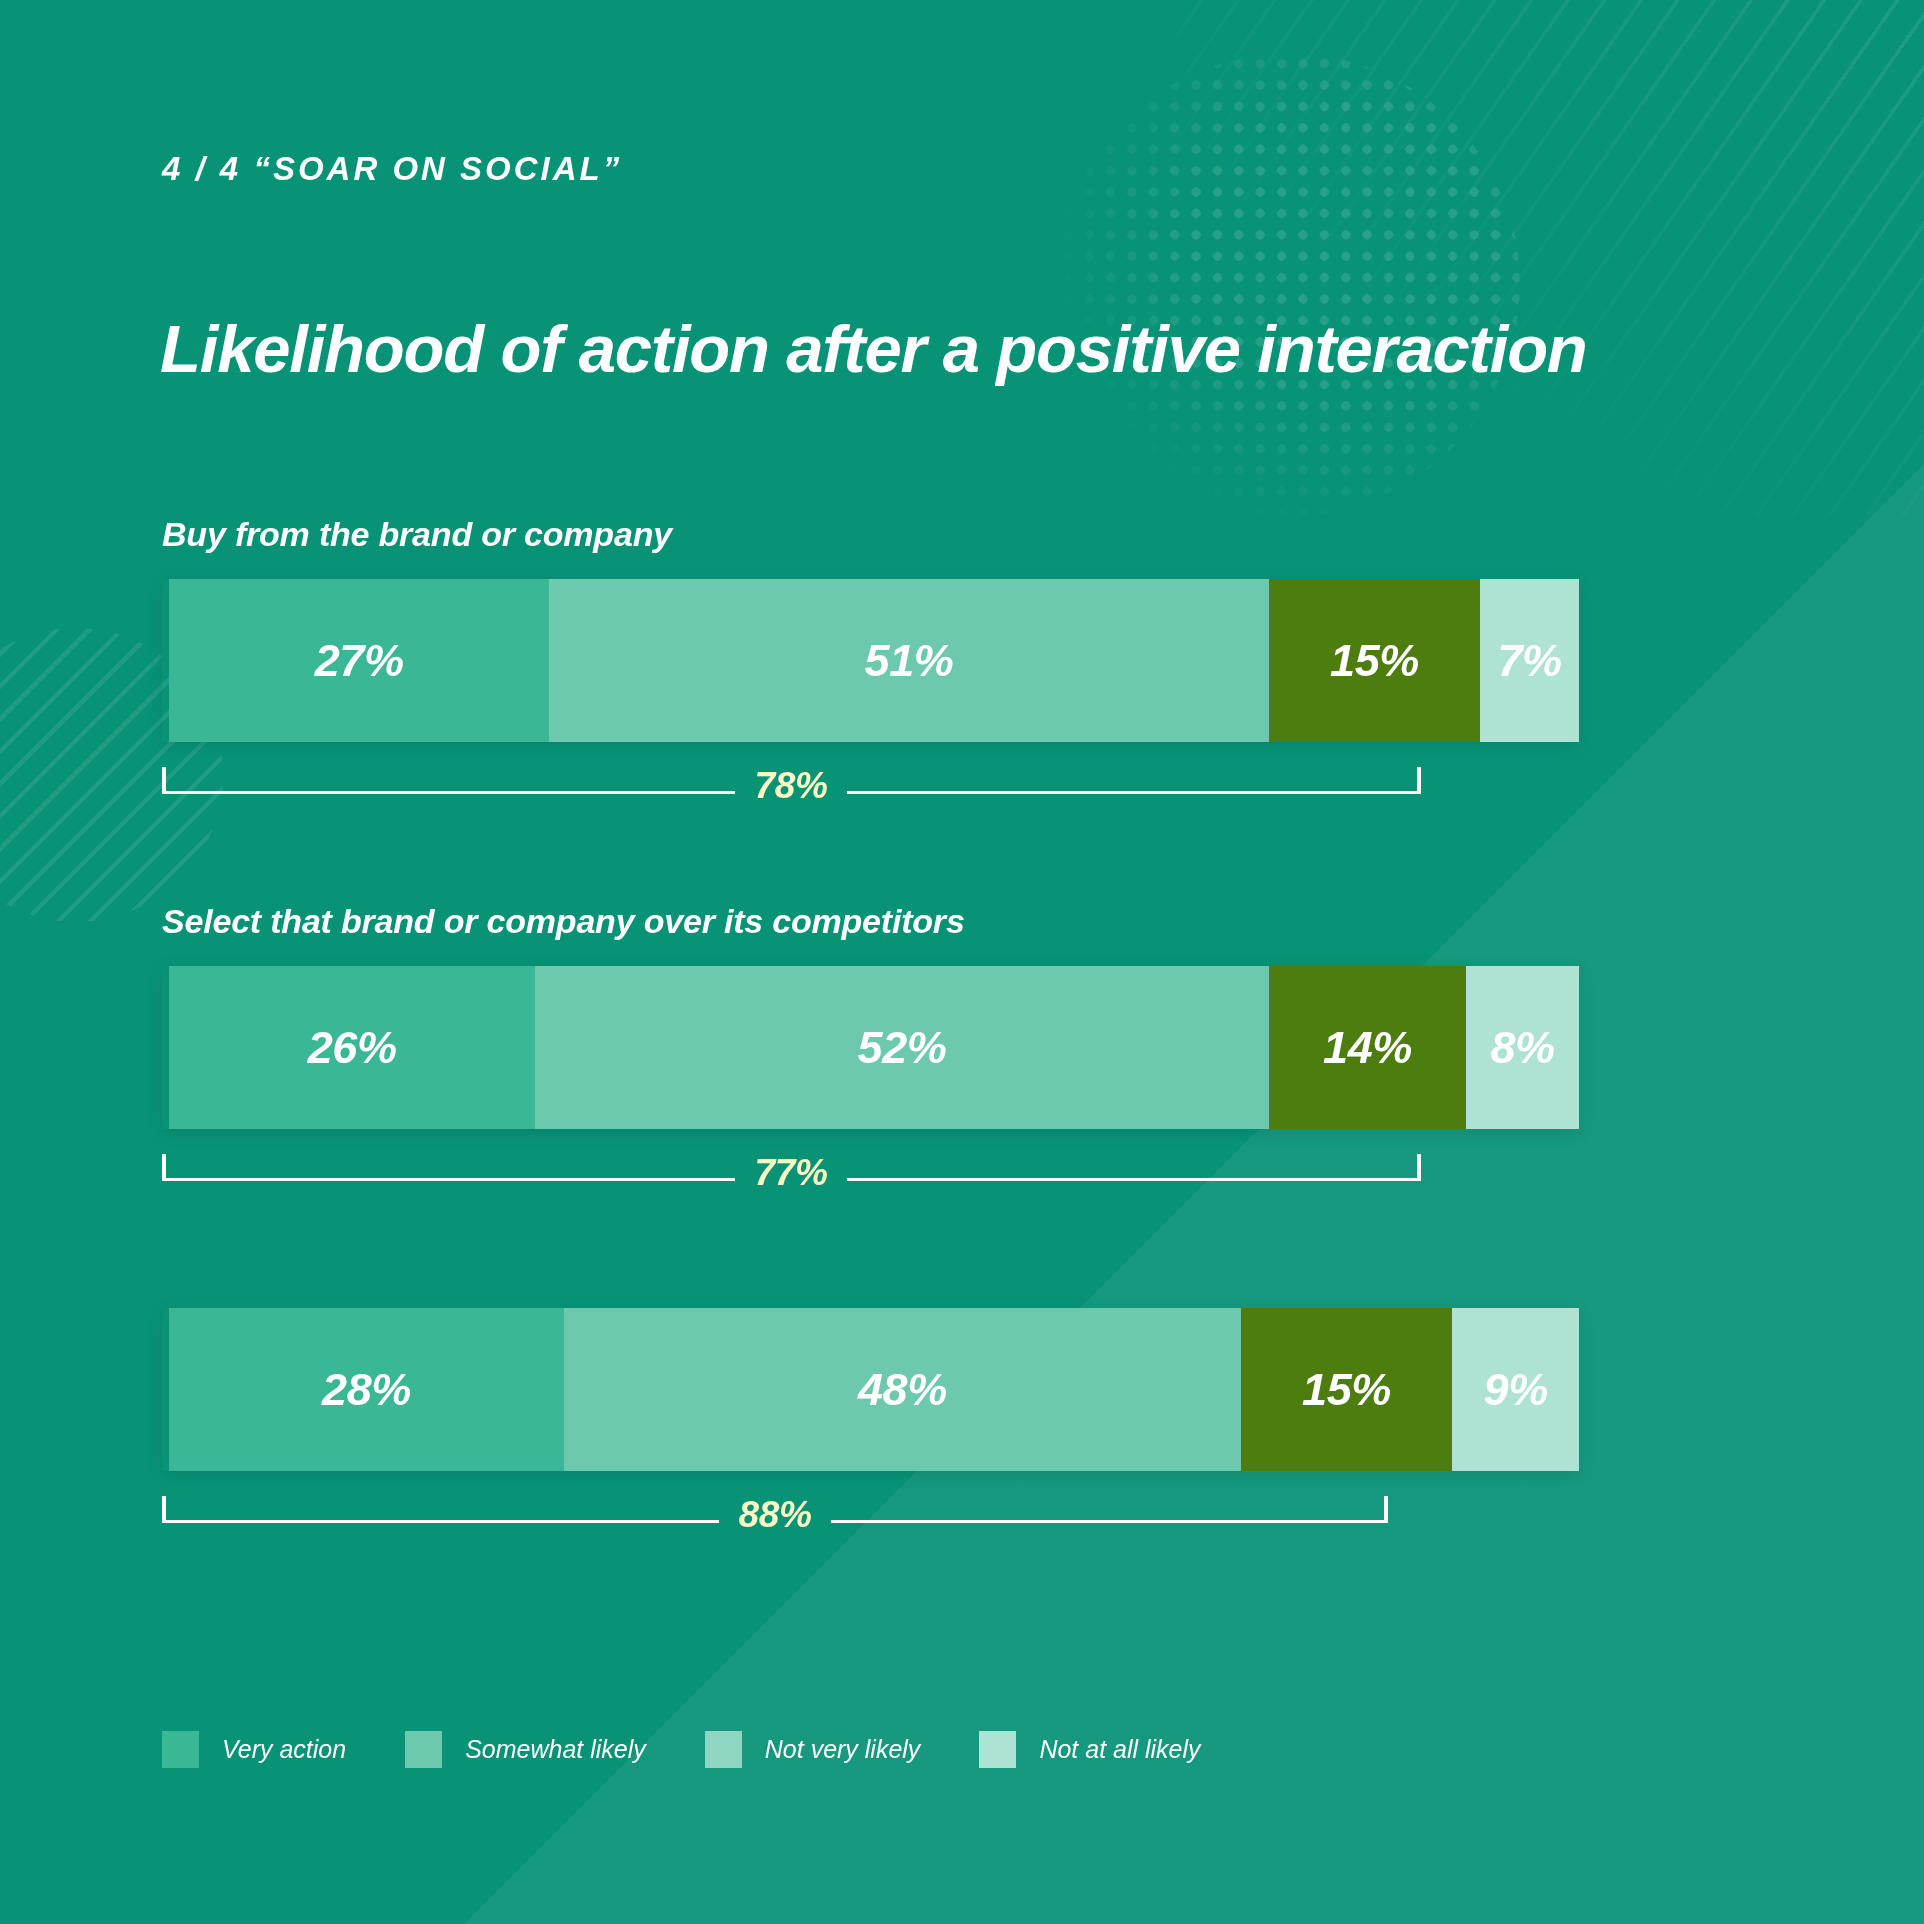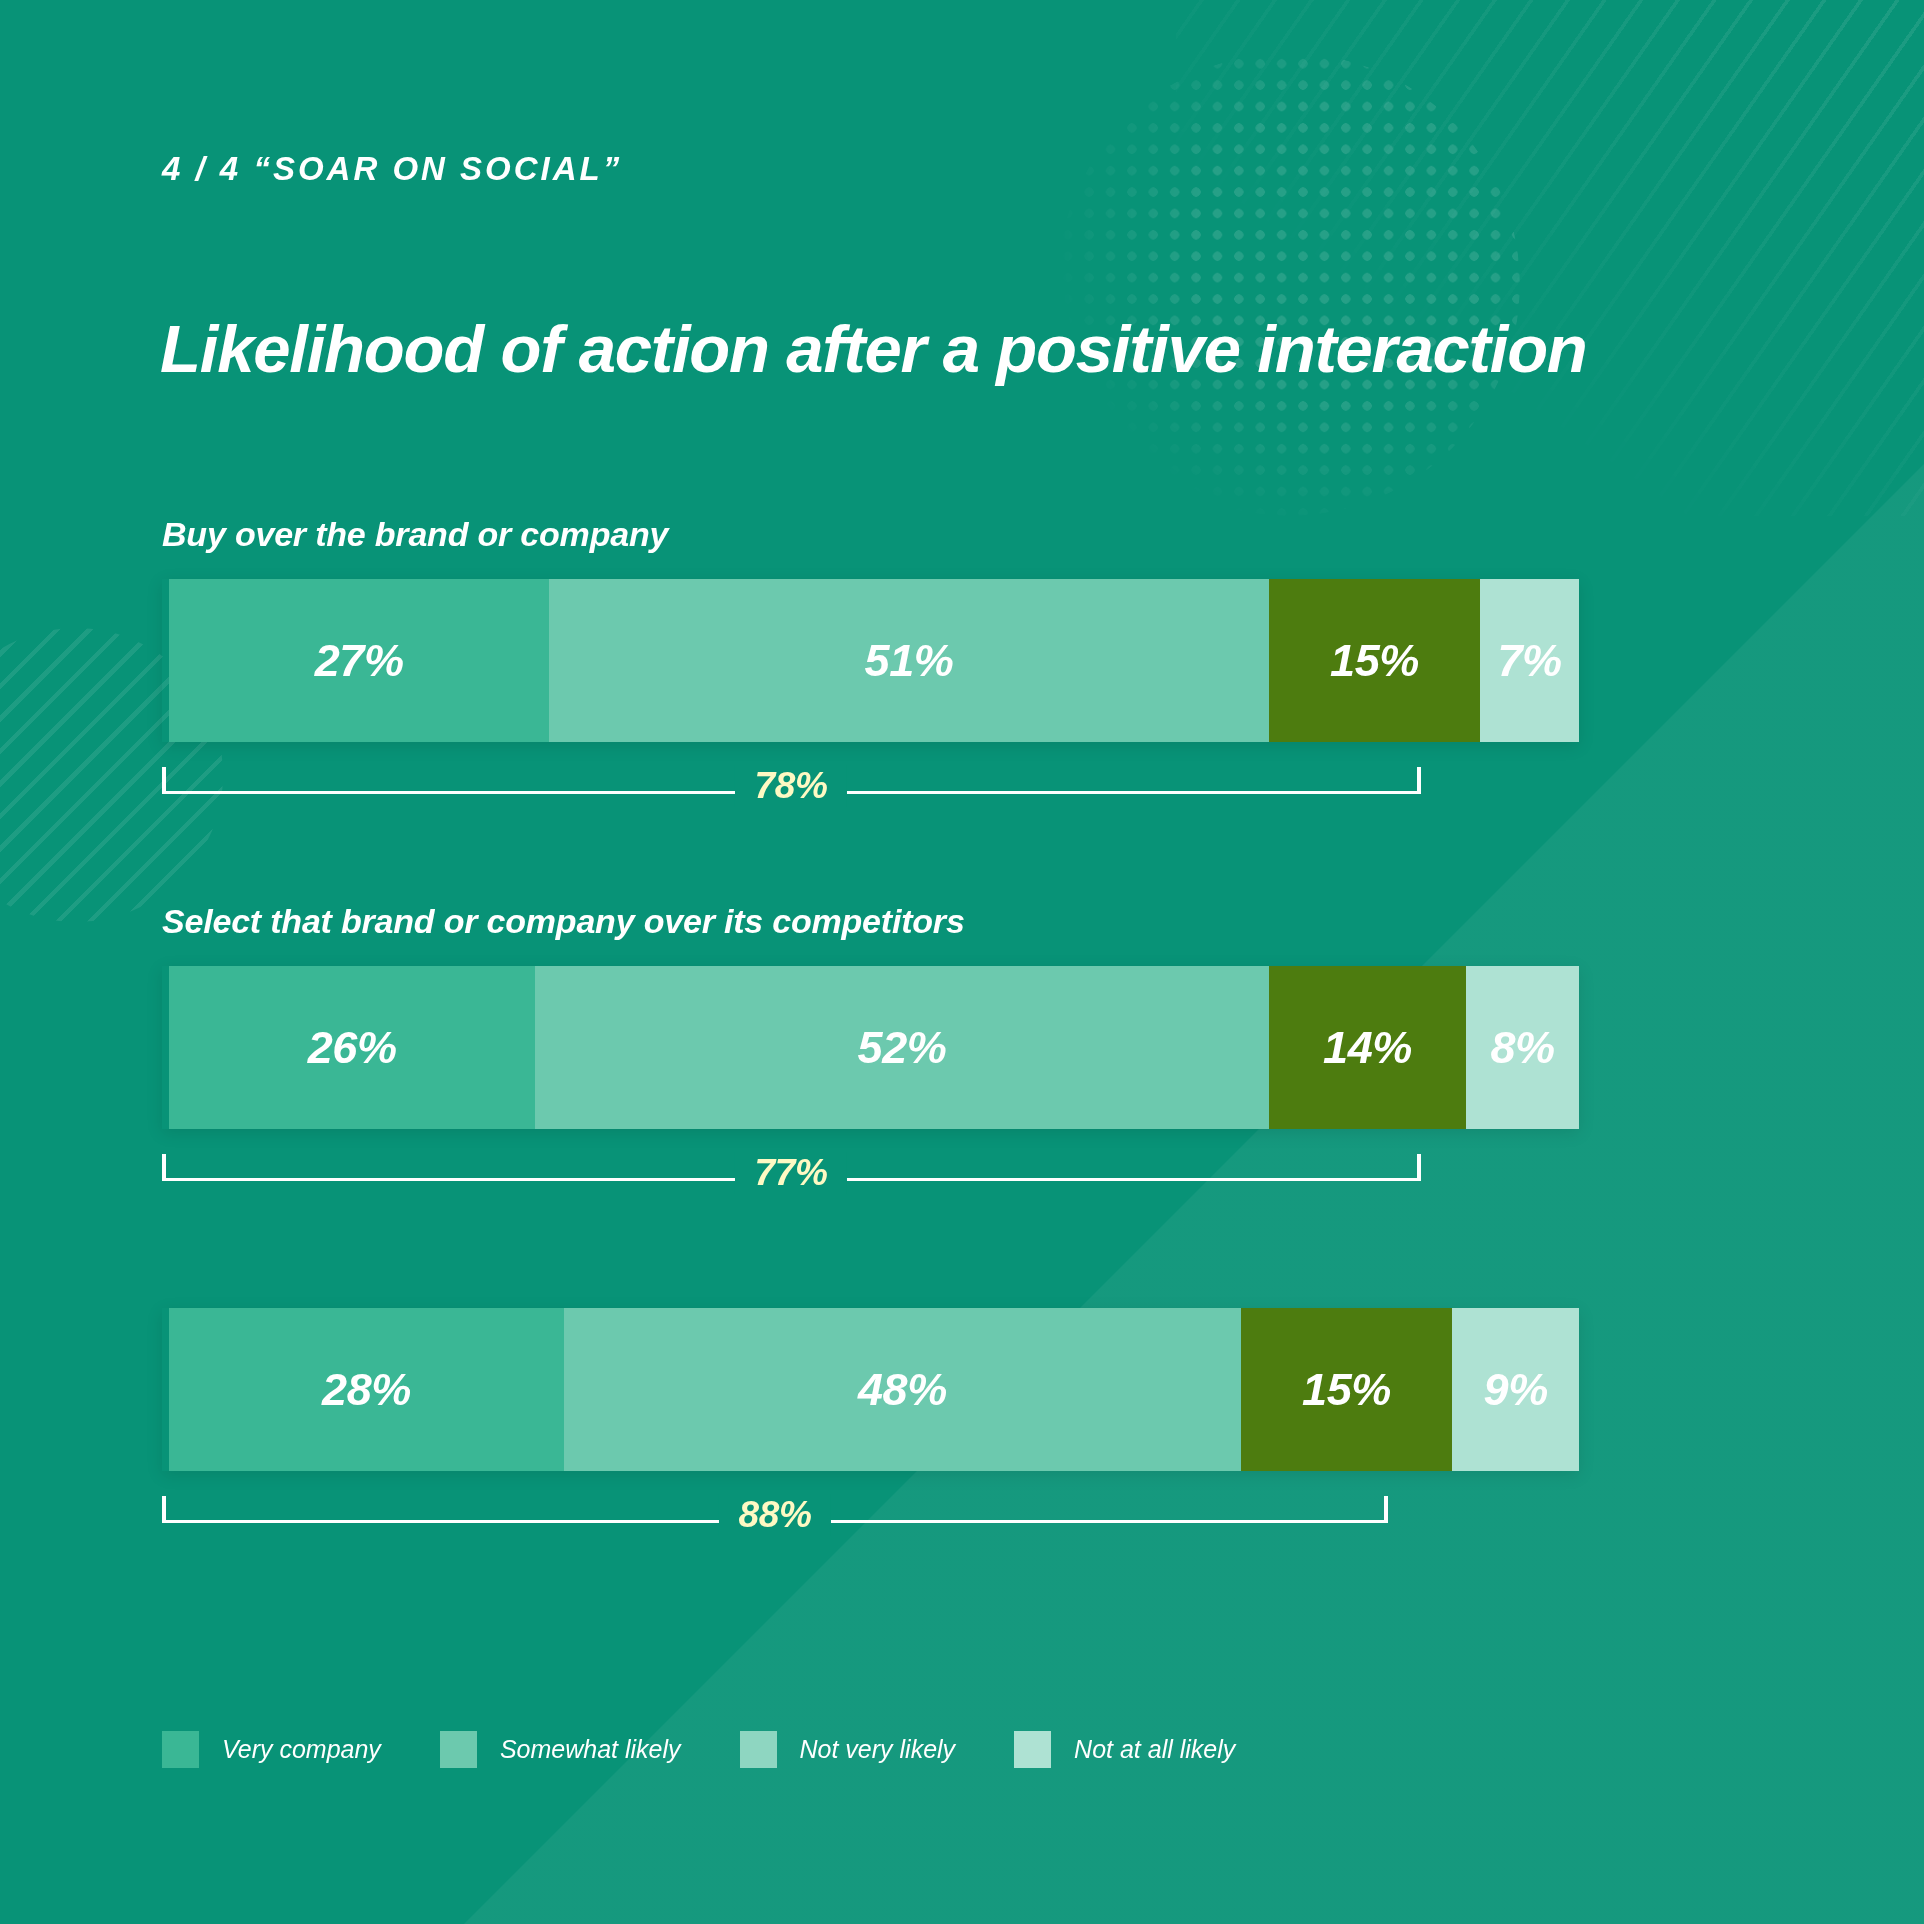--- a/index.html
+++ b/index.html
@@ -181,21 +181,21 @@
   <div class="stripes-tr bg-layer"></div>
   <div class="dots-circle bg-layer"></div>
   <div class="stripes-left bg-layer"></div>
 
   <div id="content">
 
     <div class="eyebrow">4 / 4  “SOAR ON SOCIAL”</div>
     <div class="headline">Likelihood of action after a positive interaction</div>
 
     <div class="group g1">
-      <div class="grp-label">Buy over the brand or company</div>
+      <div class="grp-label">Buy from the brand or company</div>
       <div class="bar">
         <div class="seg s0" style="width: 435px;">27%</div>
         <div class="seg s1" style="width: 823px;">51%</div>
         <div class="seg s2" style="width: 242px;">15%</div>
         <div class="seg s3" style="width: 113px;">7%</div>
       </div>
       <div class="bracket">
         <div class="line" style="width: 1258px;"></div>
         <div class="tick tick-l" style="left: 0px;"></div>
         <div class="tick tick-r" style="left: 1255px;"></div>
@@ -230,21 +230,21 @@
         <div class="line" style="width: 1226px;"></div>
         <div class="tick tick-l" style="left: 0px;"></div>
         <div class="tick tick-r" style="left: 1222px;"></div>
         <div class="value" style="left: 613px;">88%</div>
       </div>
     </div>
 
     <div id="legend">
       <div class="leg-item">
         <div class="swatch sw0"></div>
-        <div class="leg-label">Very company</div>
+        <div class="leg-label">Very action</div>
       </div>
       <div class="leg-item">
         <div class="swatch sw1"></div>
         <div class="leg-label">Somewhat likely</div>
       </div>
       <div class="leg-item">
         <div class="swatch sw2"></div>
         <div class="leg-label">Not very likely</div>
       </div>
       <div class="leg-item">

